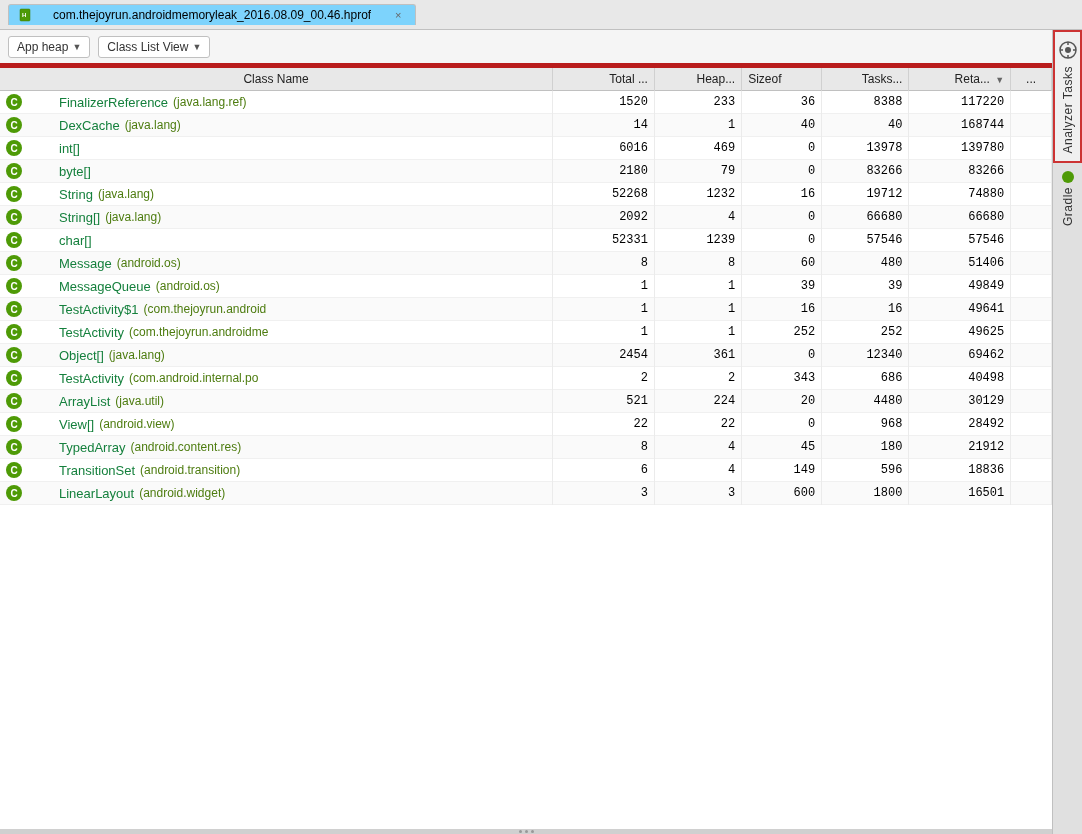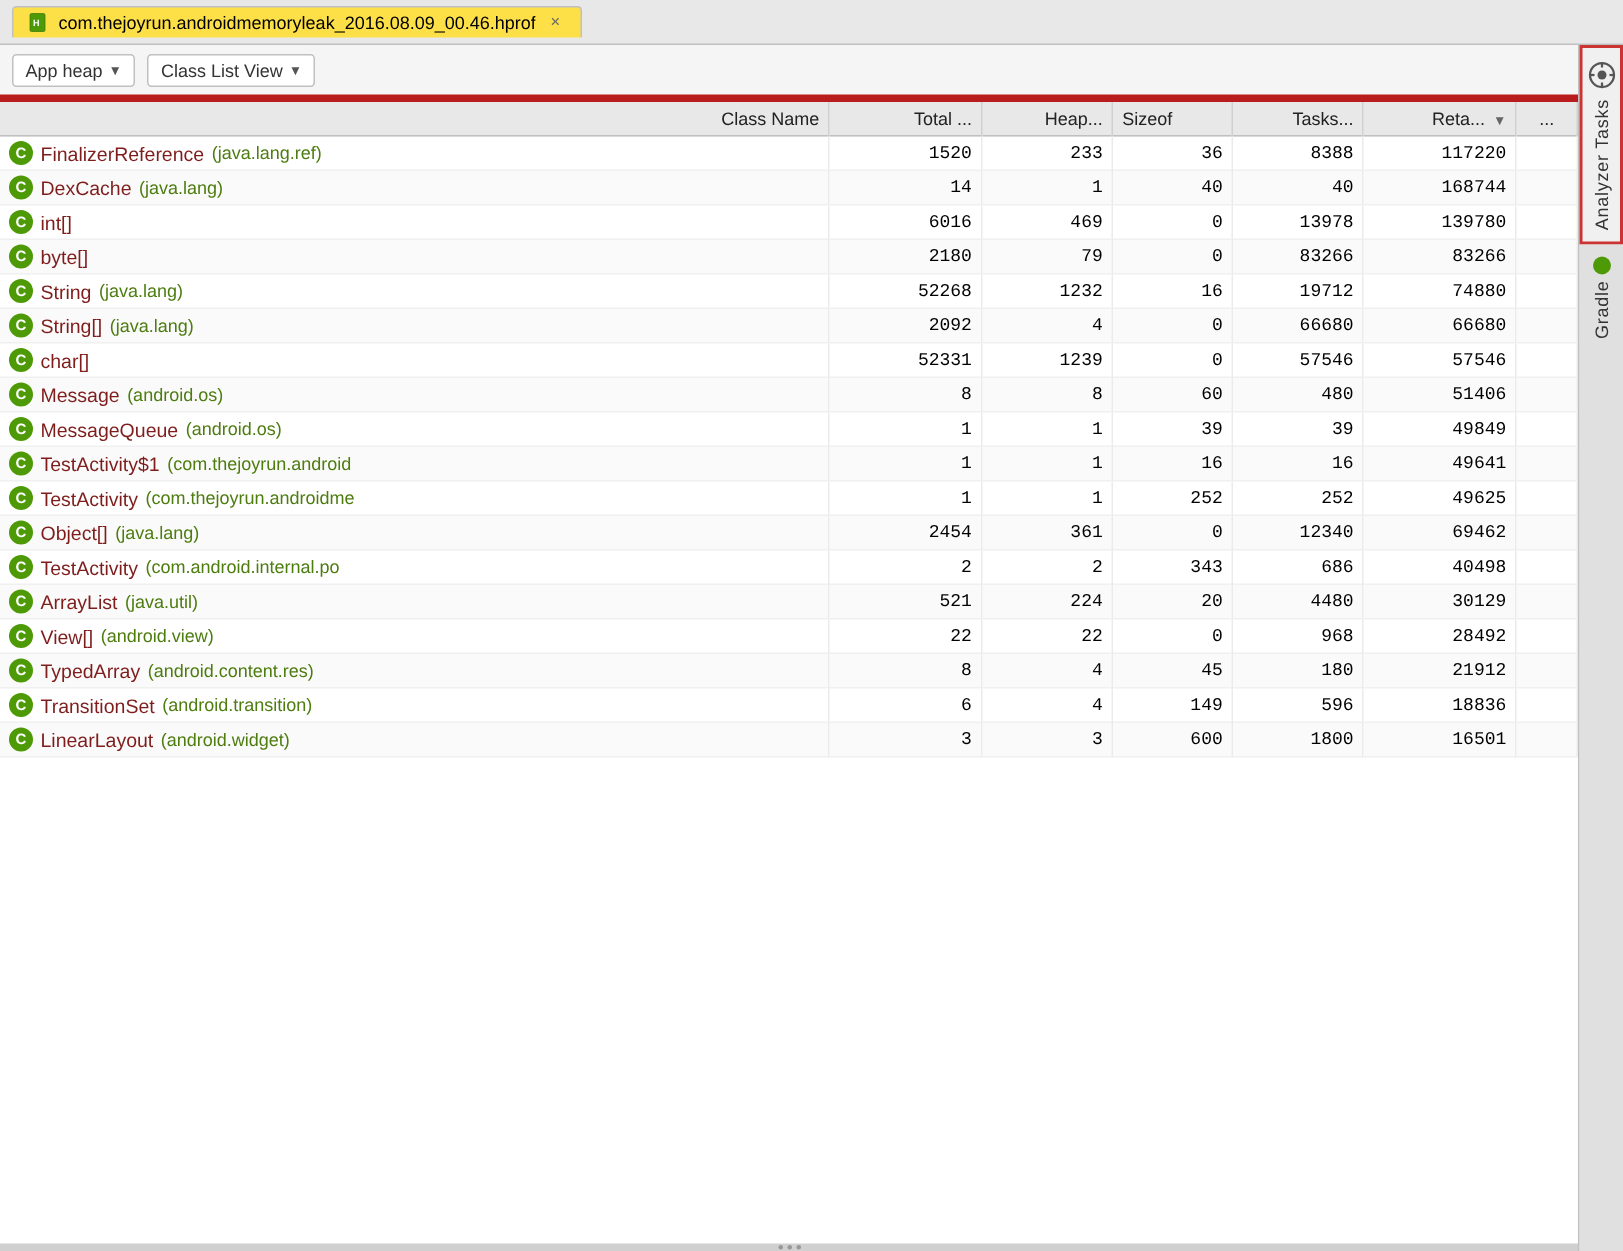--- a/index.html
+++ b/index.html
@@ -17,27 +17,27 @@
       display: flex;
       align-items: center;
       background: #e8e8e8;
       border-bottom: 1px solid #c0c0c0;
       padding: 4px 8px;
       height: 30px;
     }
     .title-tab {
       display: flex;
       align-items: center;
-      background: #fde047;
+      background: #7dd3fc;
       border: 1px solid #c0c0c0;
       border-bottom: none;
       padding: 3px 10px;
       font-size: 12px;
       border-radius: 3px 3px 0 0;
-      gap: 6px;
+      gap: 20px;
     }
     .title-tab .file-icon {
       width: 14px;
       height: 14px;
       display: inline-flex;
       align-items: center;
       justify-content: center;
     }
     .close-btn {
       width: 14px;
@@ -106,21 +106,21 @@
       font-size: 13px;
     }
 
     thead tr {
       background: #e8e8e8;
       border-bottom: 1px solid #c0c0c0;
     }
 
     thead th {
       padding: 4px 6px;
-      text-align: right;
+      text-align: center;
       font-weight: 500;
       border-right: 1px solid #d0d0d0;
       white-space: nowrap;
       font-size: 12px;
       color: #222;
     }
 
     thead th.numeric {
       text-align: right;
     }
@@ -169,21 +169,22 @@
       background: #4e9a06;
       color: white;
       font-size: 10px;
       font-weight: bold;
       border-radius: 50%;
       flex-shrink: 0;
     }
 
     .class-name {
       font-weight: 500;
-      color: #7f1d1d;
+      color: #15803d;
+      margin-left: 32px;
     }
 
     .class-pkg {
       color: #4d7c0f;
       font-weight: normal;
       font-size: 12px;
     }
 
     
     .sort-indicator {

